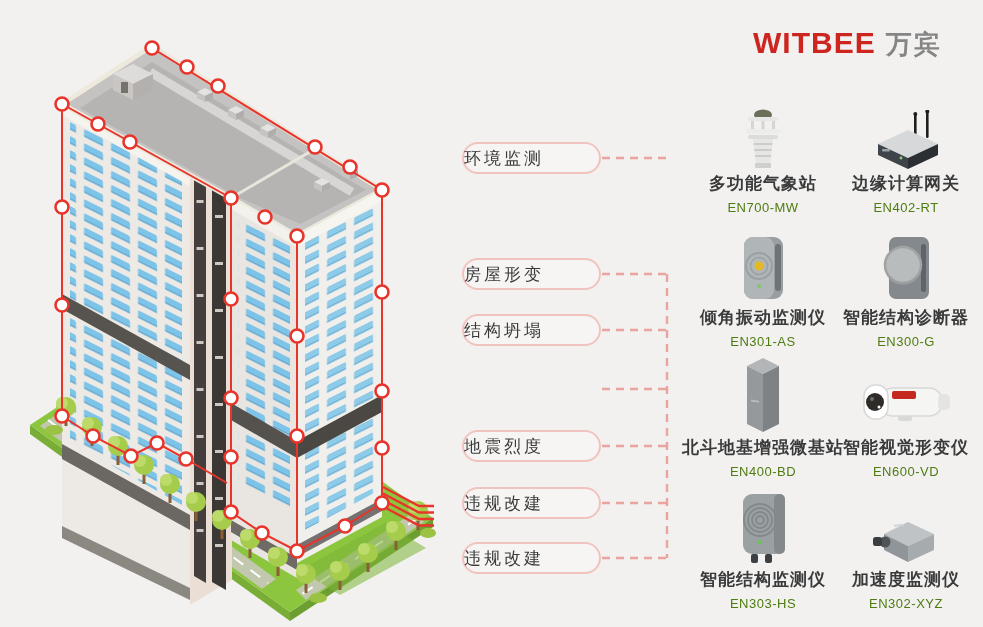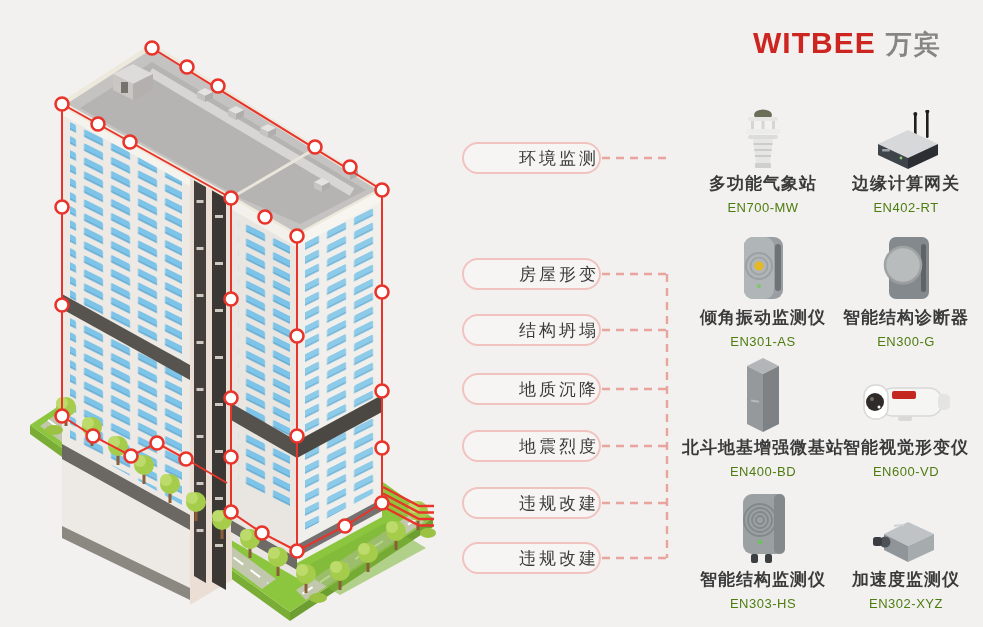--- a/index.html
+++ b/index.html
@@ -6,21 +6,21 @@
   body{width:983px;height:627px;background:#f2f1f0;font-family:"Liberation Sans","DejaVu Sans",sans-serif;overflow:hidden;}
   .stage{position:relative;width:983px;height:627px;}
 
   
   .logo{position:absolute;left:753px;top:26px;display:flex;align-items:baseline;white-space:nowrap;}
   .logo .en{font-size:30px;font-weight:800;color:#cd2620;letter-spacing:1px;}
   .logo .cn{font-size:26px;font-weight:700;color:#858585;margin-left:10px;letter-spacing:2px;text-align:right;}
 
   
   .pill{position:absolute;left:462px;width:139px;height:32px;border:2px solid #f1c3be;
-        border-radius:17px;background:#f6f5f4;display:flex;align-items:center;justify-content:flex-end;
+        border-radius:17px;background:#f6f5f4;display:flex;align-items:center;justify-content:flex-start;
         font-size:17px;color:#3a3a3a;letter-spacing:3px;box-sizing:border-box;}
 
   
   .connectors{position:absolute;left:599px;top:140px;}
 
   
   .product{position:absolute;width:172px;text-align:center;}
   .p-icon{display:flex;align-items:flex-end;justify-content:center;}
   .p-name{font-size:17px;font-weight:700;color:#3a3a3a;line-height:24px;margin-top:2px;letter-spacing:1px;}
   .p-model{font-size:13px;color:#4d7c0f;line-height:24px;letter-spacing:0.5px;}
@@ -220,23 +220,20 @@
 
   <div class="pill" style="top:142px">
       <span>环境监测</span>
     </div>
   <div class="pill" style="top:258px">
       <span>房屋形变</span>
     </div>
   <div class="pill" style="top:314px">
       <span>结构坍塌</span>
     </div>
-  <div class="pill" style="top:373px">
-      <span>地质沉降</span>
-    </div>
   <div class="pill" style="top:430px">
       <span>地震烈度</span>
     </div>
   <div class="pill" style="top:487px">
       <span>违规改建</span>
     </div>
   <div class="pill" style="top:542px">
       <span>违规改建</span>
     </div>
 

